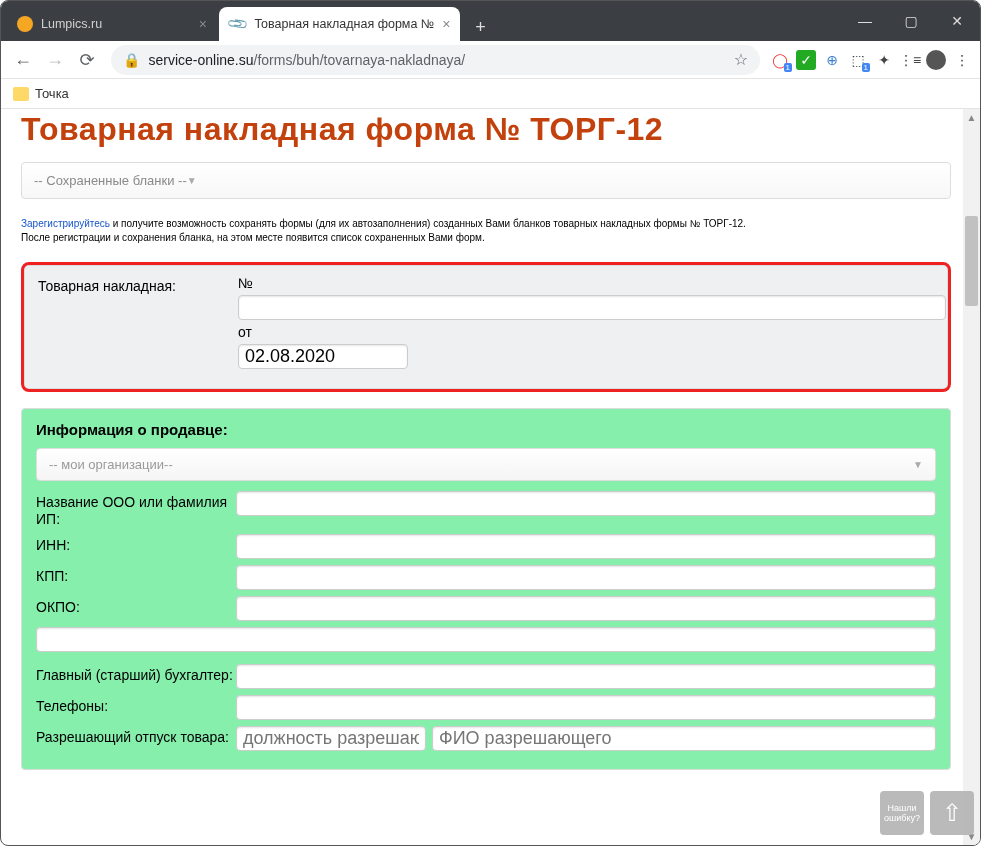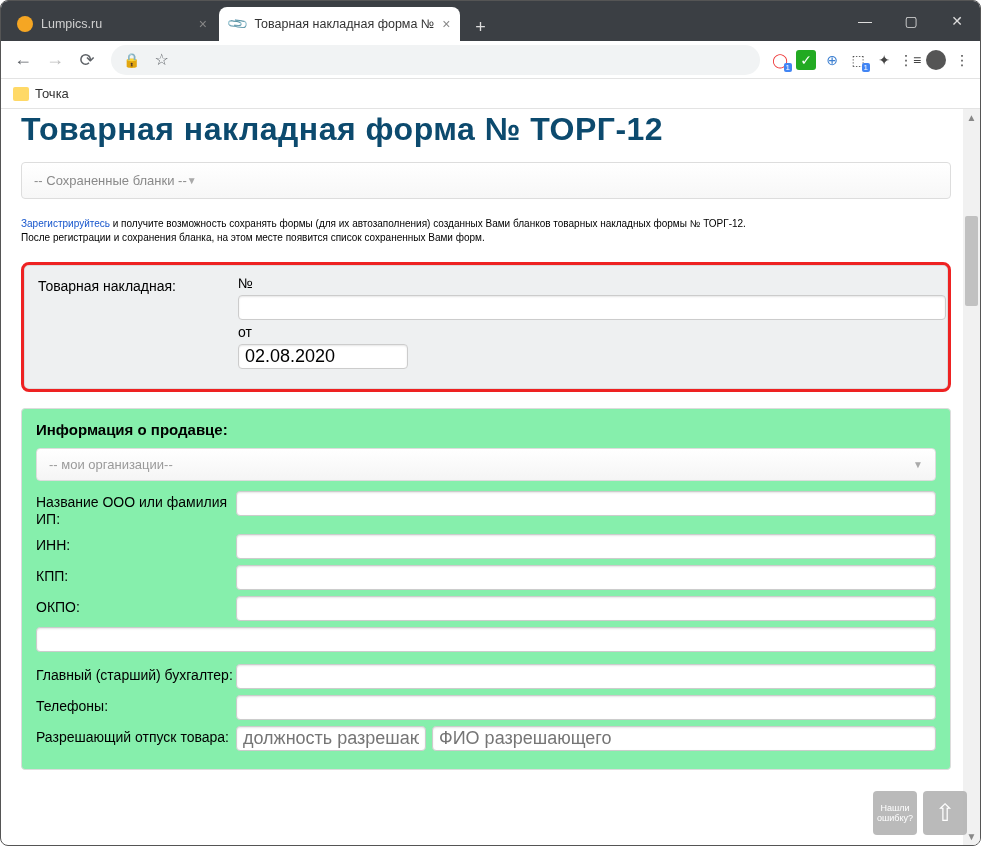--- a/index.html
+++ b/index.html
@@ -33,21 +33,21 @@
 .ext-icon { width: 20px; height: 20px; display: flex; align-items: center; justify-content: center; font-size: 14px; }
 .badge { position: relative; }
 .badge-dot { position: absolute; bottom: -2px; right: -2px; background: #4285f4; color: #fff; font-size: 8px; padding: 0 2px; border-radius: 2px; }
 
 .bookmarks { background: #fff; height: 30px; display: flex; align-items: center; padding: 0 12px; font-size: 13px; color: #333; border-bottom: 1px solid #e3e3e3; gap: 6px; }
 .folder { width: 16px; height: 14px; background: #ffd967; border-radius: 2px; }
 
 .content { flex: 1; overflow: hidden; position: relative; display: flex; }
 .page { flex: 1; overflow-y: hidden; padding: 0 12px 10px 20px; }
 
-h1.page-heading { font-size: 32px; font-weight: bold; color: #0c4a6e; margin: 2px 0 14px 0; letter-spacing: 0.5px; }
+h1.page-heading { font-size: 32px; font-weight: bold; color: #c2410c; margin: 2px 0 14px 0; letter-spacing: 0.5px; }
 
 .saved-dropdown { width: 100%; border: 1px solid #ddd; border-radius: 4px; padding: 10px 12px; background: linear-gradient(#fff, #f7f7f7); font-size: 13px; color: #8a8a8a; display: flex; justify-content: flex-start; align-items: center; margin-bottom: 18px; cursor: pointer; }
 .chev { color: #aaa; font-size: 10px; }
 
 .notice { font-size: 10px; color: #000; line-height: 1.35; margin-bottom: 18px; }
 .notice a { color: #1756cc; text-decoration: none; }
 
 .section-box { border: 1px solid #dcdcdc; border-radius: 4px; background: #86efac; padding: 12px 14px; margin-bottom: 12px; }
 .highlight-box { border: 3px solid #e22; border-radius: 8px; padding: 10px 2px 14px 14px; background: #eef0f1; margin-bottom: 16px; box-shadow: 0 0 0 1px #dcdcdc inset; }
 
@@ -65,21 +65,21 @@
 
 .dual-input { display: flex; gap: 6px; }
 .dual-input .input { width: auto; flex: 1; }
 .dual-input .input:first-child { width: 190px; flex: none; }
 
 .scrollbar-vert { width: 17px; background: #f1f1f1; display: flex; flex-direction: column; }
 .scroll-btn { height: 17px; display: flex; align-items: center; justify-content: center; color: #888; font-size: 10px; }
 .scroll-track { flex: 1; position: relative; }
 .scroll-thumb { position: absolute; left: 2px; right: 2px; top: 90px; height: 90px; background: #c1c1c1; border-radius: 2px; }
 
-.float-btns { position: absolute; bottom: 10px; right: 13px; display: flex; gap: 6px; }
+.float-btns { position: absolute; bottom: 10px; right: 6px; display: flex; gap: 6px; }
 .float-btn { width: 44px; height: 44px; background: #b5b5b5; border-radius: 4px; display: flex; align-items: center; justify-content: center; color: #fff; font-size: 9px; text-align: center; opacity: 0.92; cursor: pointer; }
 .float-btn.arrow { font-size: 24px; }
 </style>
 </head>
 <body>
 
 <div class="window-frame">
 
   <div class="titlebar">
     <div class="tabs-area">
@@ -101,20 +101,23 @@
       <div class="win-btn">✕</div>
     </div>
   </div>
 
   <div class="toolbar">
     <div class="nav-btn">←</div>
     <div class="nav-btn disabled">→</div>
     <div class="nav-btn">⟳</div>
     <div class="address-bar">
       <span class="lock">🔒</span>
+      <span class="url-text">
+        <span class="url-host">service-online.su</span><span class="url-path">/forms/buh/tovarnaya-nakladnaya/</span>
+      </span>
       <span class="star">☆</span>
     </div>
     <div class="ext">
       <div class="ext-icon badge" style="color:#e33">◯<span class="badge-dot">1</span></div>
       <div class="ext-icon" style="background:#2a2;color:#fff;border-radius:3px">✓</div>
       <div class="ext-icon" style="color:#3b7ed0">⊕</div>
       <div class="ext-icon badge" style="color:#333">⬚<span class="badge-dot">1</span></div>
       <div class="ext-icon" style="color:#444">✦</div>
       <div class="ext-icon" style="color:#444">⋮≡</div>
       <div class="ext-icon" style="background:#555;border-radius:50%"></div>

